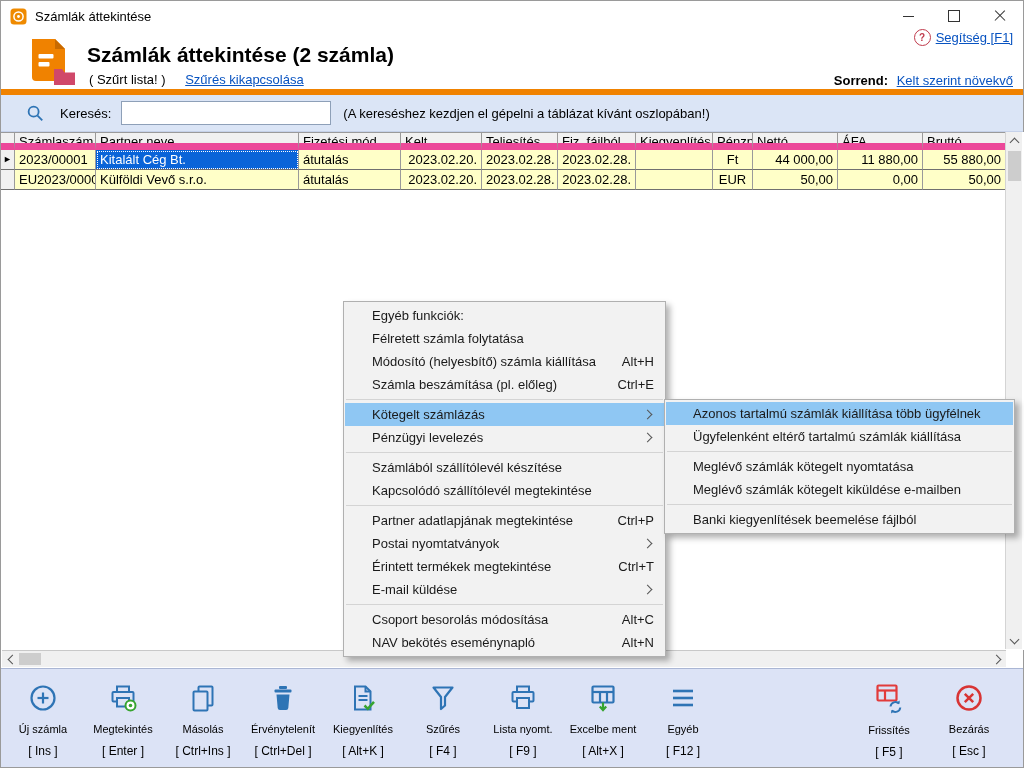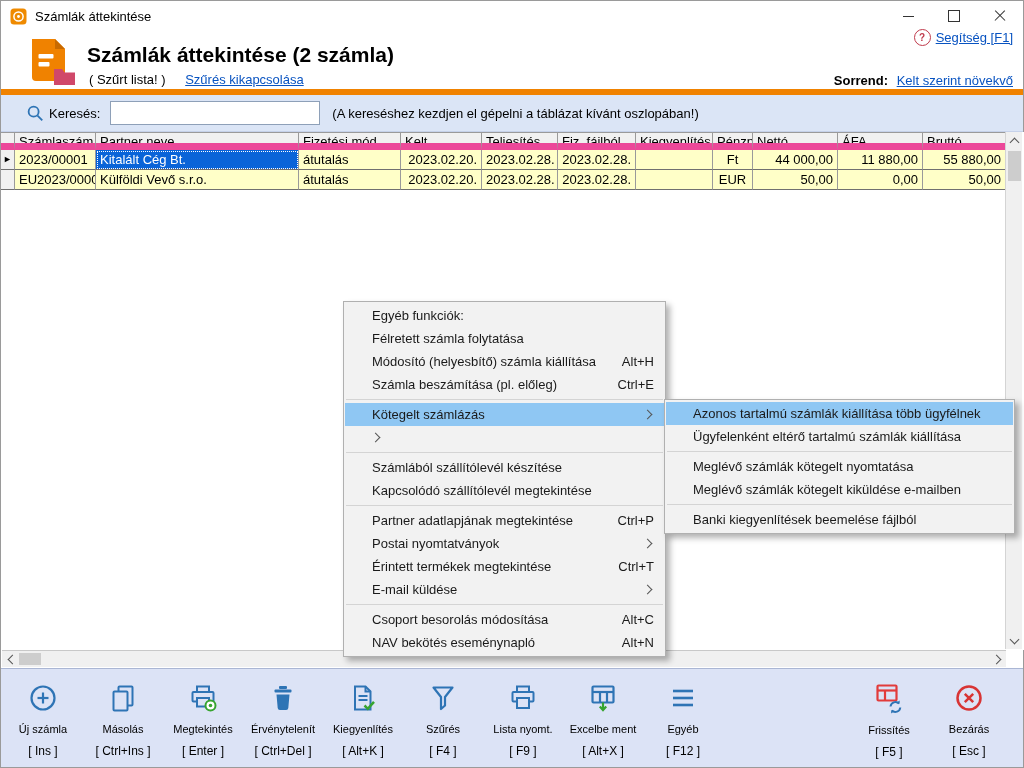--- a/index.html
+++ b/index.html
@@ -33,21 +33,21 @@
   .help-row{position:absolute;right:10px;top:-2px;font-size:13px;display:flex;align-items:center;gap:5px;}
   .help-icon{width:15px;height:15px;border:1.6px solid #c03a4b;border-radius:50%;color:#c03a4b;
     font-size:10px;font-weight:bold;display:inline-flex;align-items:center;justify-content:center;}
   .sort-row{position:absolute;right:10px;top:42px;font-size:13px;}
   .sort-label{font-weight:bold;margin-right:5px;}
   .orange-divider{position:absolute;left:0;top:88px;right:0;height:6px;background:#f08200;}
   
   .search-bar{position:absolute;left:0;top:94px;right:0;height:37px;background:#dbe5f6;
     display:flex;align-items:center;border-bottom:1px solid #c6d2ea;box-sizing:border-box;}
   .search-icon{margin-left:24px;display:inline-flex;}
-  .search-label{margin-left:4px;font-size:13px;color:#000;}
+  .search-label{margin-left:15px;font-size:13px;color:#000;}
   .search-input{margin-left:10px;width:200px;height:22px;border:1px solid #8ea0b8;background:#fff;
     font-size:13px;padding:0 4px;outline:none;}
   .search-hint{margin-left:12px;font-size:13px;color:#000;}
   
   .table-area{position:absolute;left:0;top:131px;width:1023px;height:518px;background:#fff;}
   .thead{display:flex;height:18px;}
   .th{box-sizing:border-box;background:#f1f1f1;border-right:1px solid #9a9a9a;border-top:1px solid #9a9a9a;
     border-bottom:7px solid #ec4899;font-size:13px;line-height:17px;padding-left:4px;color:#000;
     overflow:hidden;white-space:nowrap;cursor:pointer;}
   .th.ind,.td.ind{width:14px;flex:0 0 14px;padding:0;background:#f1f1f1;text-align:center;}
@@ -224,34 +224,34 @@
 
   <div class="toolbar" id="toolbar">
       <div class="tb-btn"><span class="tb-icon">
           <svg width="30" height="30" viewBox="0 0 30 30">
             <circle cx="15" cy="15" r="11.5" fill="none" stroke="#2e74b5" stroke-width="2.2"></circle>
             <line x1="15" y1="9.5" x2="15" y2="20.5" stroke="#2e74b5" stroke-width="2.2"></line>
             <line x1="9.5" y1="15" x2="20.5" y2="15" stroke="#2e74b5" stroke-width="2.2"></line>
           </svg>
         </span><div class="tb-label">Új számla</div><div class="tb-shortcut">[ Ins ]</div></div>
       <div class="tb-btn"><span class="tb-icon">
-          <svg width="30" height="30" viewBox="0 0 30 30">
-            <rect x="10.5" y="3.5" width="14" height="19" rx="1" fill="#dce3f6" stroke="#2e74b5" stroke-width="2"></rect>
-            <rect x="5.5" y="8.5" width="14" height="19" rx="1" fill="#dce3f6" stroke="#2e74b5" stroke-width="2"></rect>
-          </svg>
-        </span><div class="tb-label">Másolás</div><div class="tb-shortcut">[ Ctrl+Ins ]</div></div>
-      <div class="tb-btn"><span class="tb-icon">
           <svg width="30" height="30" viewBox="0 0 30 30" fill="none">
             <path d="M9 9 V3.5 h12 V9" stroke="#2e74b5" stroke-width="2"></path>
             <rect x="4.5" y="9" width="21" height="9.5" rx="1" stroke="#2e74b5" stroke-width="2"></rect>
             <rect x="9" y="15" width="12" height="8.5" fill="#dce3f6" stroke="#2e74b5" stroke-width="2"></rect>
             <circle cx="22.5" cy="22.5" r="5" fill="#fff" stroke="#36a42f" stroke-width="2"></circle>
             <circle cx="22.5" cy="22.5" r="1.8" fill="#36a42f"></circle>
           </svg>
         </span><div class="tb-label">Megtekintés</div><div class="tb-shortcut">[ Enter ]</div></div>
+      <div class="tb-btn"><span class="tb-icon">
+          <svg width="30" height="30" viewBox="0 0 30 30">
+            <rect x="10.5" y="3.5" width="14" height="19" rx="1" fill="#dce3f6" stroke="#2e74b5" stroke-width="2"></rect>
+            <rect x="5.5" y="8.5" width="14" height="19" rx="1" fill="#dce3f6" stroke="#2e74b5" stroke-width="2"></rect>
+          </svg>
+        </span><div class="tb-label">Másolás</div><div class="tb-shortcut">[ Ctrl+Ins ]</div></div>
       <div class="tb-btn"><span class="tb-icon">
           <svg width="30" height="30" viewBox="0 0 30 30">
             <rect x="11" y="3" width="8" height="3" rx="1" fill="#2e74b5"></rect>
             <rect x="6.5" y="6.5" width="17" height="3" rx="1" fill="#2e74b5"></rect>
             <path d="M8.5 11.5 h13 l-1.2 13.5 a2.2 2.2 0 0 1 -2.2 2 h-6.2 a2.2 2.2 0 0 1 -2.2 -2 Z" fill="#2e74b5"></path>
           </svg>
         </span><div class="tb-label">Érvénytelenít</div><div class="tb-shortcut">[ Ctrl+Del ]</div></div>
       <div class="tb-btn"><span class="tb-icon">
           <svg width="30" height="30" viewBox="0 0 30 30" fill="none">
             <path d="M7 3.5 h10.5 l5 5 V26.5 H7 Z" stroke="#2e74b5" stroke-width="2"></path>
@@ -322,20 +322,21 @@
       <div class="menu-item">
         <span class="mi-label">Számla beszámítása (pl. előleg)</span>
         <span class="mi-shortcut">Ctrl+E</span>
       </div>
       <div class="menu-sep"></div>
       <div class="menu-item hl">
         <span class="mi-label">Kötegelt számlázás</span>
         <span class="chev right"></span>
       </div>
       <div class="menu-item">
+        <span class="mi-label">Pénzügyi levelezés</span>
         <span class="chev right"></span>
       </div>
       <div class="menu-sep"></div>
       <div class="menu-item">
         <span class="mi-label">Számlából szállítólevél készítése</span>
       </div>
       <div class="menu-item">
         <span class="mi-label">Kapcsolódó szállítólevél megtekintése</span>
       </div>
       <div class="menu-sep"></div>

